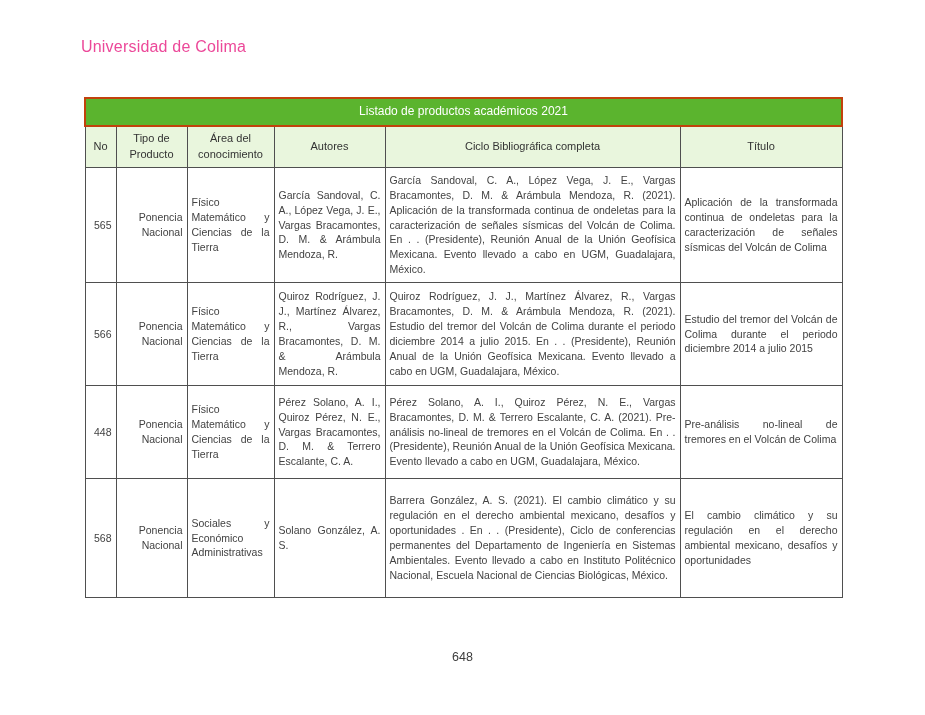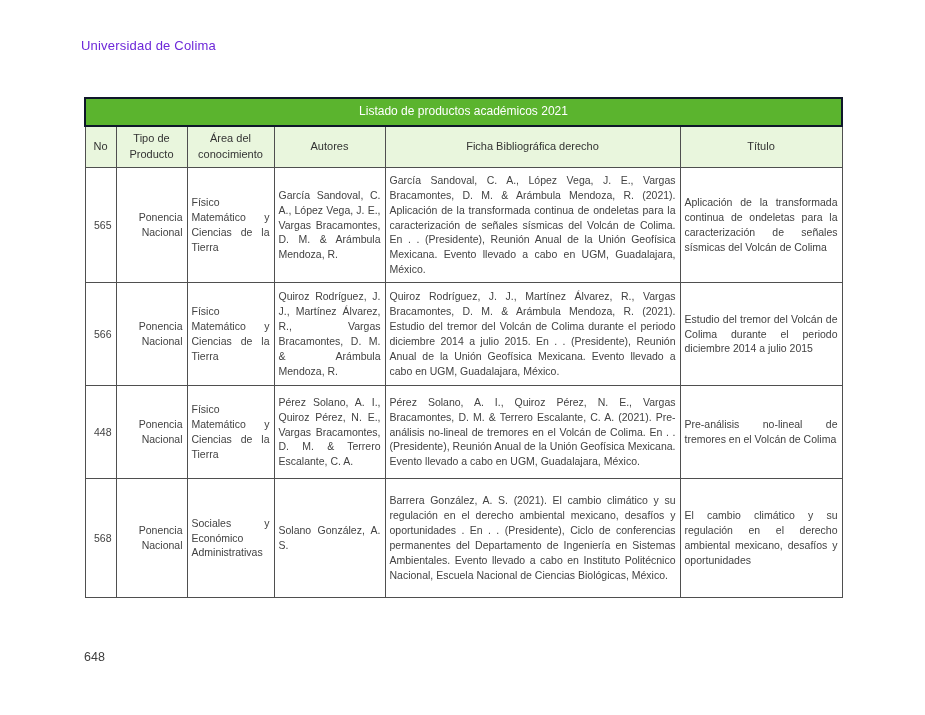--- a/index.html
+++ b/index.html
@@ -15,23 +15,23 @@
   .page {
     position: relative;
     width: 925px;
     height: 715px;
     background: #ffffff;
   }
   .institution {
     position: absolute;
     left: 81px;
     top: 38px;
-    font-size: 13px;
+    font-size: 16px;
     letter-spacing: 0.2px;
-    color: #6d28d9;
+    color: #ec4899;
   }
   table.products {
     position: absolute;
     left: 84px;
     top: 97px;
     width: 757px;
     border-collapse: collapse;
     table-layout: fixed;
     font-size: 10.5px;
     line-height: 1.42;
@@ -42,21 +42,21 @@
     padding: 2px 4px;
     vertical-align: middle;
     overflow: hidden;
   }
   tr.title-row td {
     background: #5bb42e;
     color: #ffffff;
     text-align: center;
     font-size: 12px;
     height: 24px;
-    border: 2px solid #0f172a;
+    border: 2px solid #c2410c;
     padding: 1px 4px;
   }
   tr.header-row th {
     background: #e9f6dd;
     color: #333333;
     font-weight: normal;
     text-align: center;
     font-size: 11px;
     height: 36px;
   }
@@ -64,20 +64,21 @@
   td.c-tipo { text-align: right; }
   td.c-area { text-align: justify; }
   td.c-autores { text-align: justify; }
   td.c-ficha { text-align: justify; }
   td.c-titulo { text-align: justify; }
   .page-number {
     position: absolute;
     left: 84px;
     top: 650px;
     width: 757px;
+    text-align: center;
     font-size: 12.5px;
     color: #3d3d3d;
   }
   col.w-no { width: 31px; }
   col.w-tipo { width: 71px; }
   col.w-area { width: 87px; }
   col.w-autores { width: 111px; }
   col.w-ficha { width: 295px; }
   col.w-titulo { width: 162px; }
 </style>
@@ -101,21 +102,21 @@
     <tbody>
         <tr class="title-row">
       <td colspan="6">Listado de productos académicos 2021</td>
     </tr>
 
     <tr class="header-row">
       <th>No</th>
       <th>Tipo de Producto</th>
       <th>Área del conocimiento</th>
       <th>Autores</th>
-      <th>Ficha Bibliográfica derecho</th>
+      <th>Ciclo Bibliográfica completa</th>
       <th>Título</th>
     </tr>
 
     <tr style="height:115px;">
       <td class="c-no">565</td>
       <td class="c-tipo">Ponencia Nacional</td>
       <td class="c-area">Físico Matemático y Ciencias de la Tierra</td>
       <td class="c-autores">García Sandoval, C. A., López Vega, J. E., Vargas Bracamontes, D. M. &amp; Arámbula Mendoza, R.</td>
       <td class="c-ficha">García Sandoval, C. A., López Vega, J. E., Vargas Bracamontes, D. M. &amp; Arámbula Mendoza, R. (2021). Aplicación de la transformada continua de ondeletas para la caracterización de señales sísmicas del Volcán de Colima. En . . (Presidente), Reunión Anual de la Unión Geofísica Mexicana. Evento llevado a cabo en UGM, Guadalajara, México.</td>
       <td class="c-titulo">Aplicación de la transformada continua de ondeletas para la caracterización de señales sísmicas del Volcán de Colima</td>

